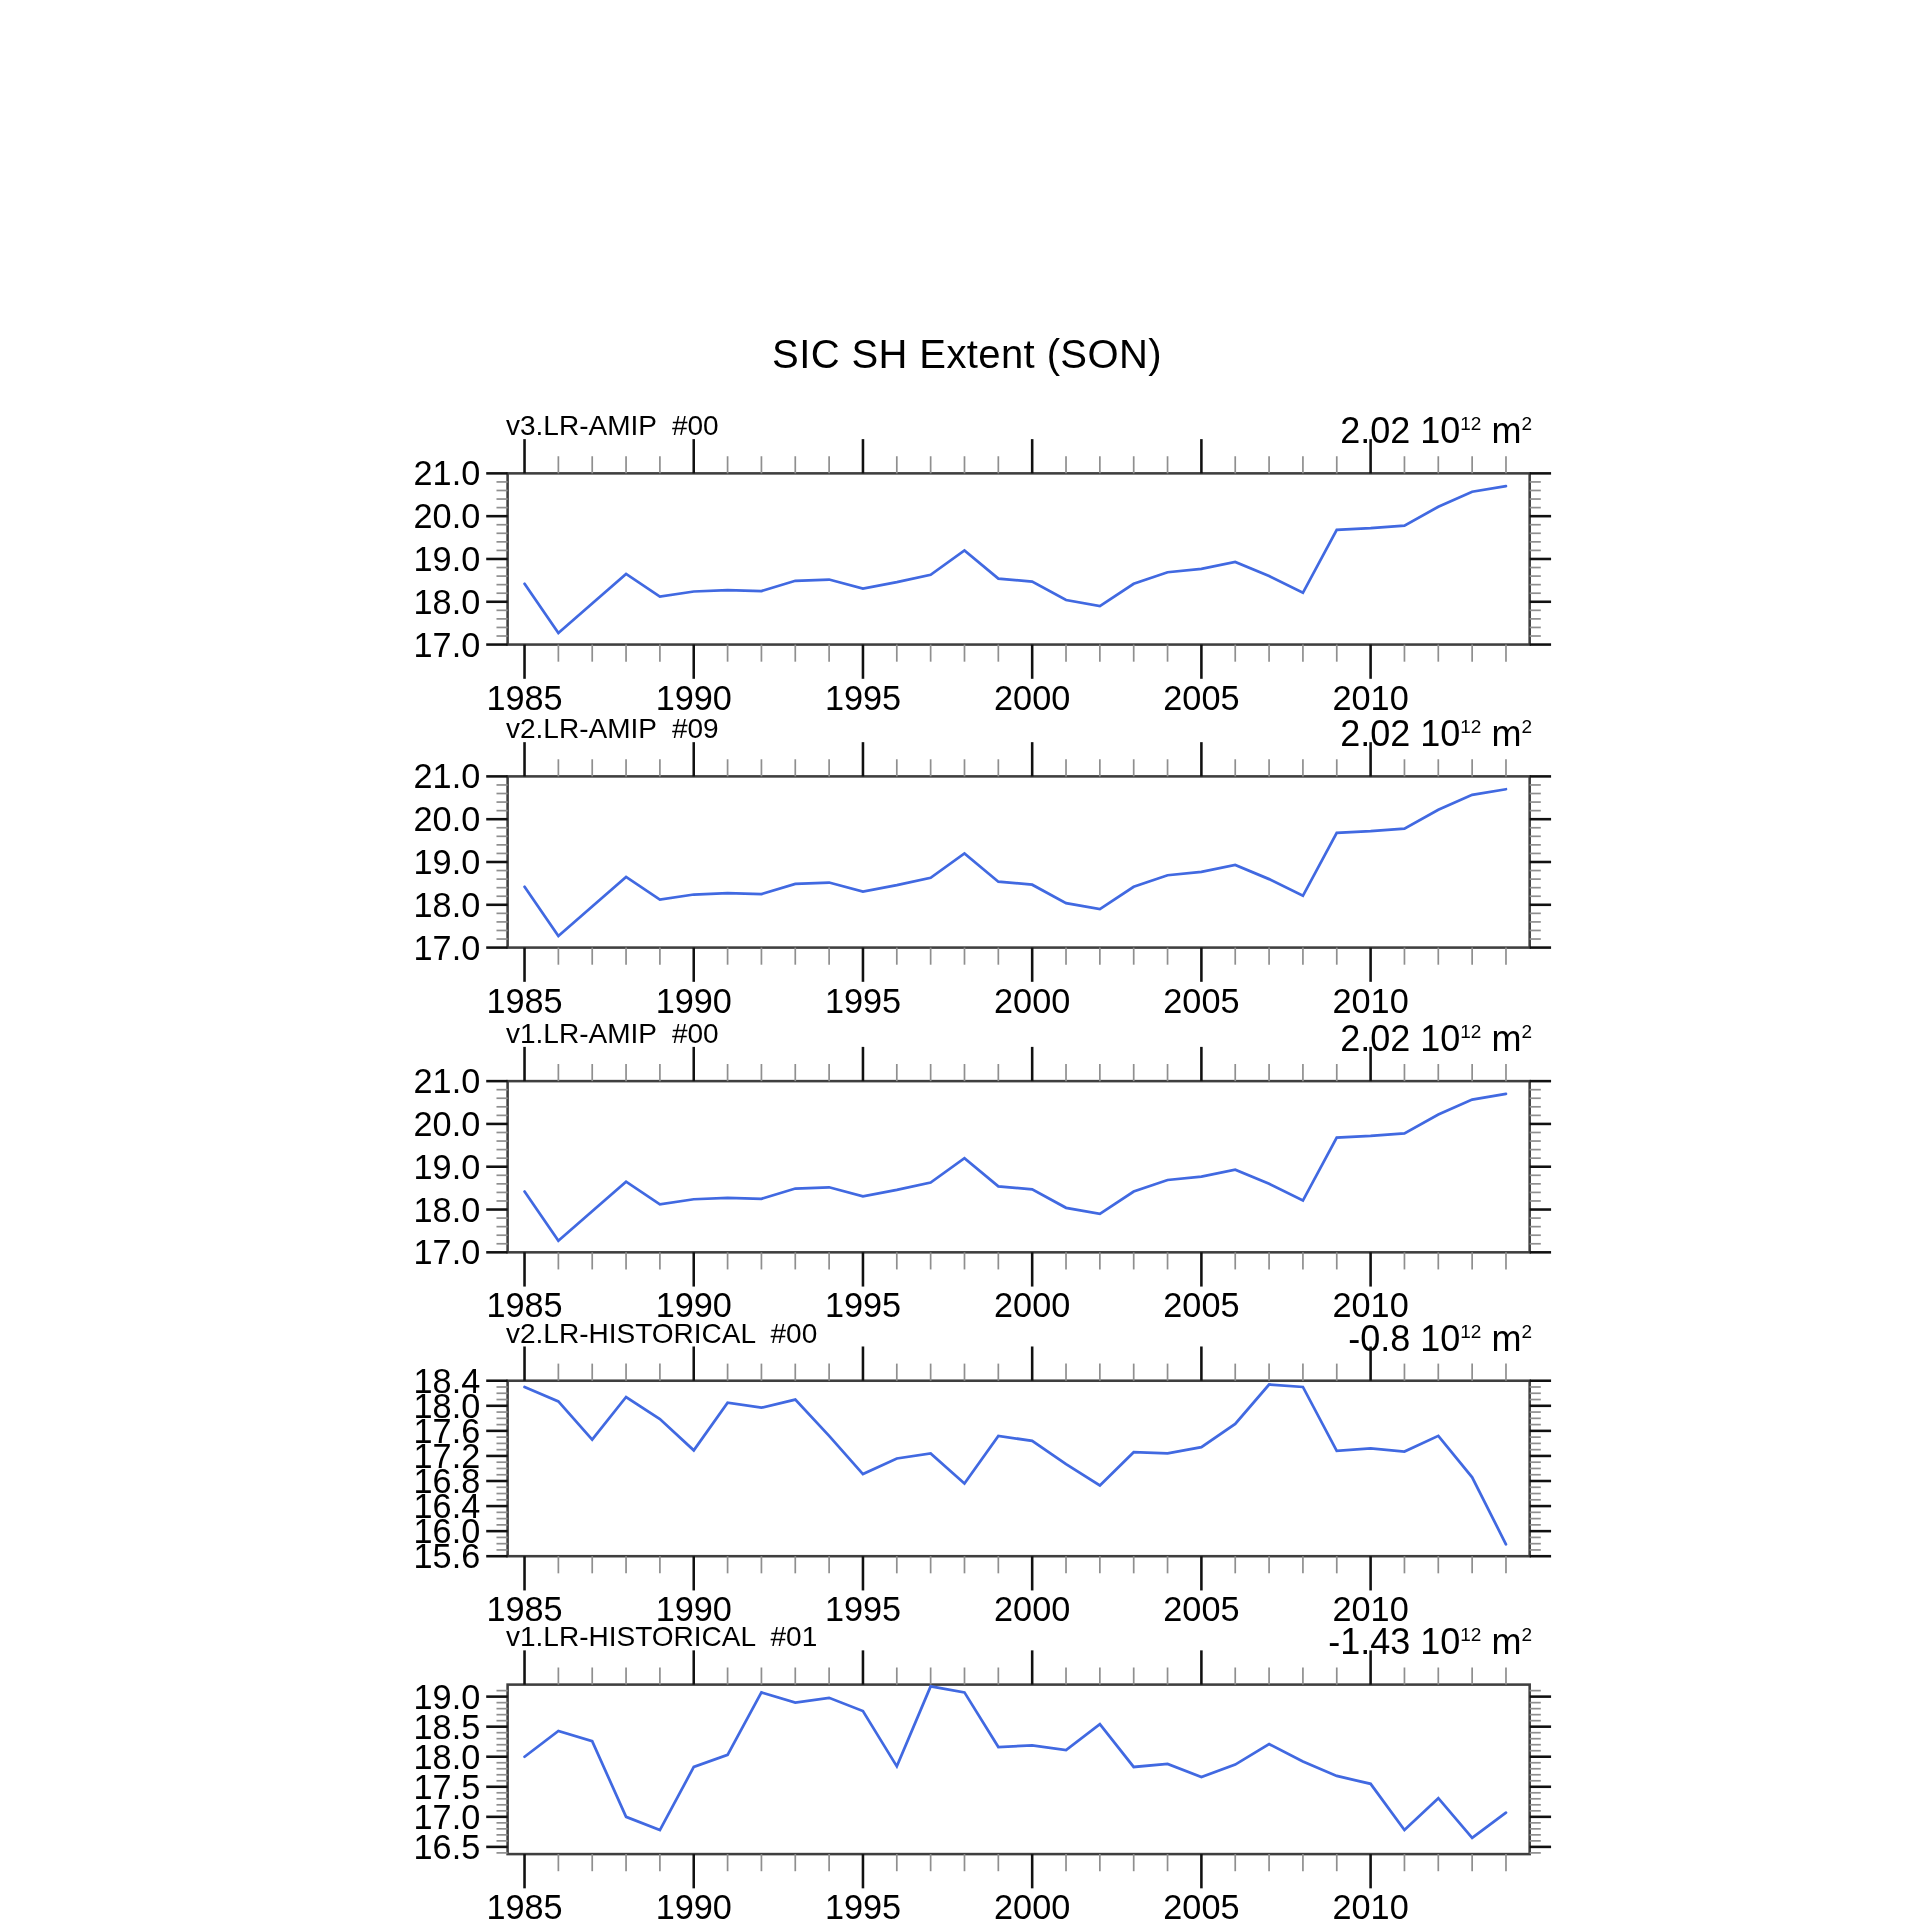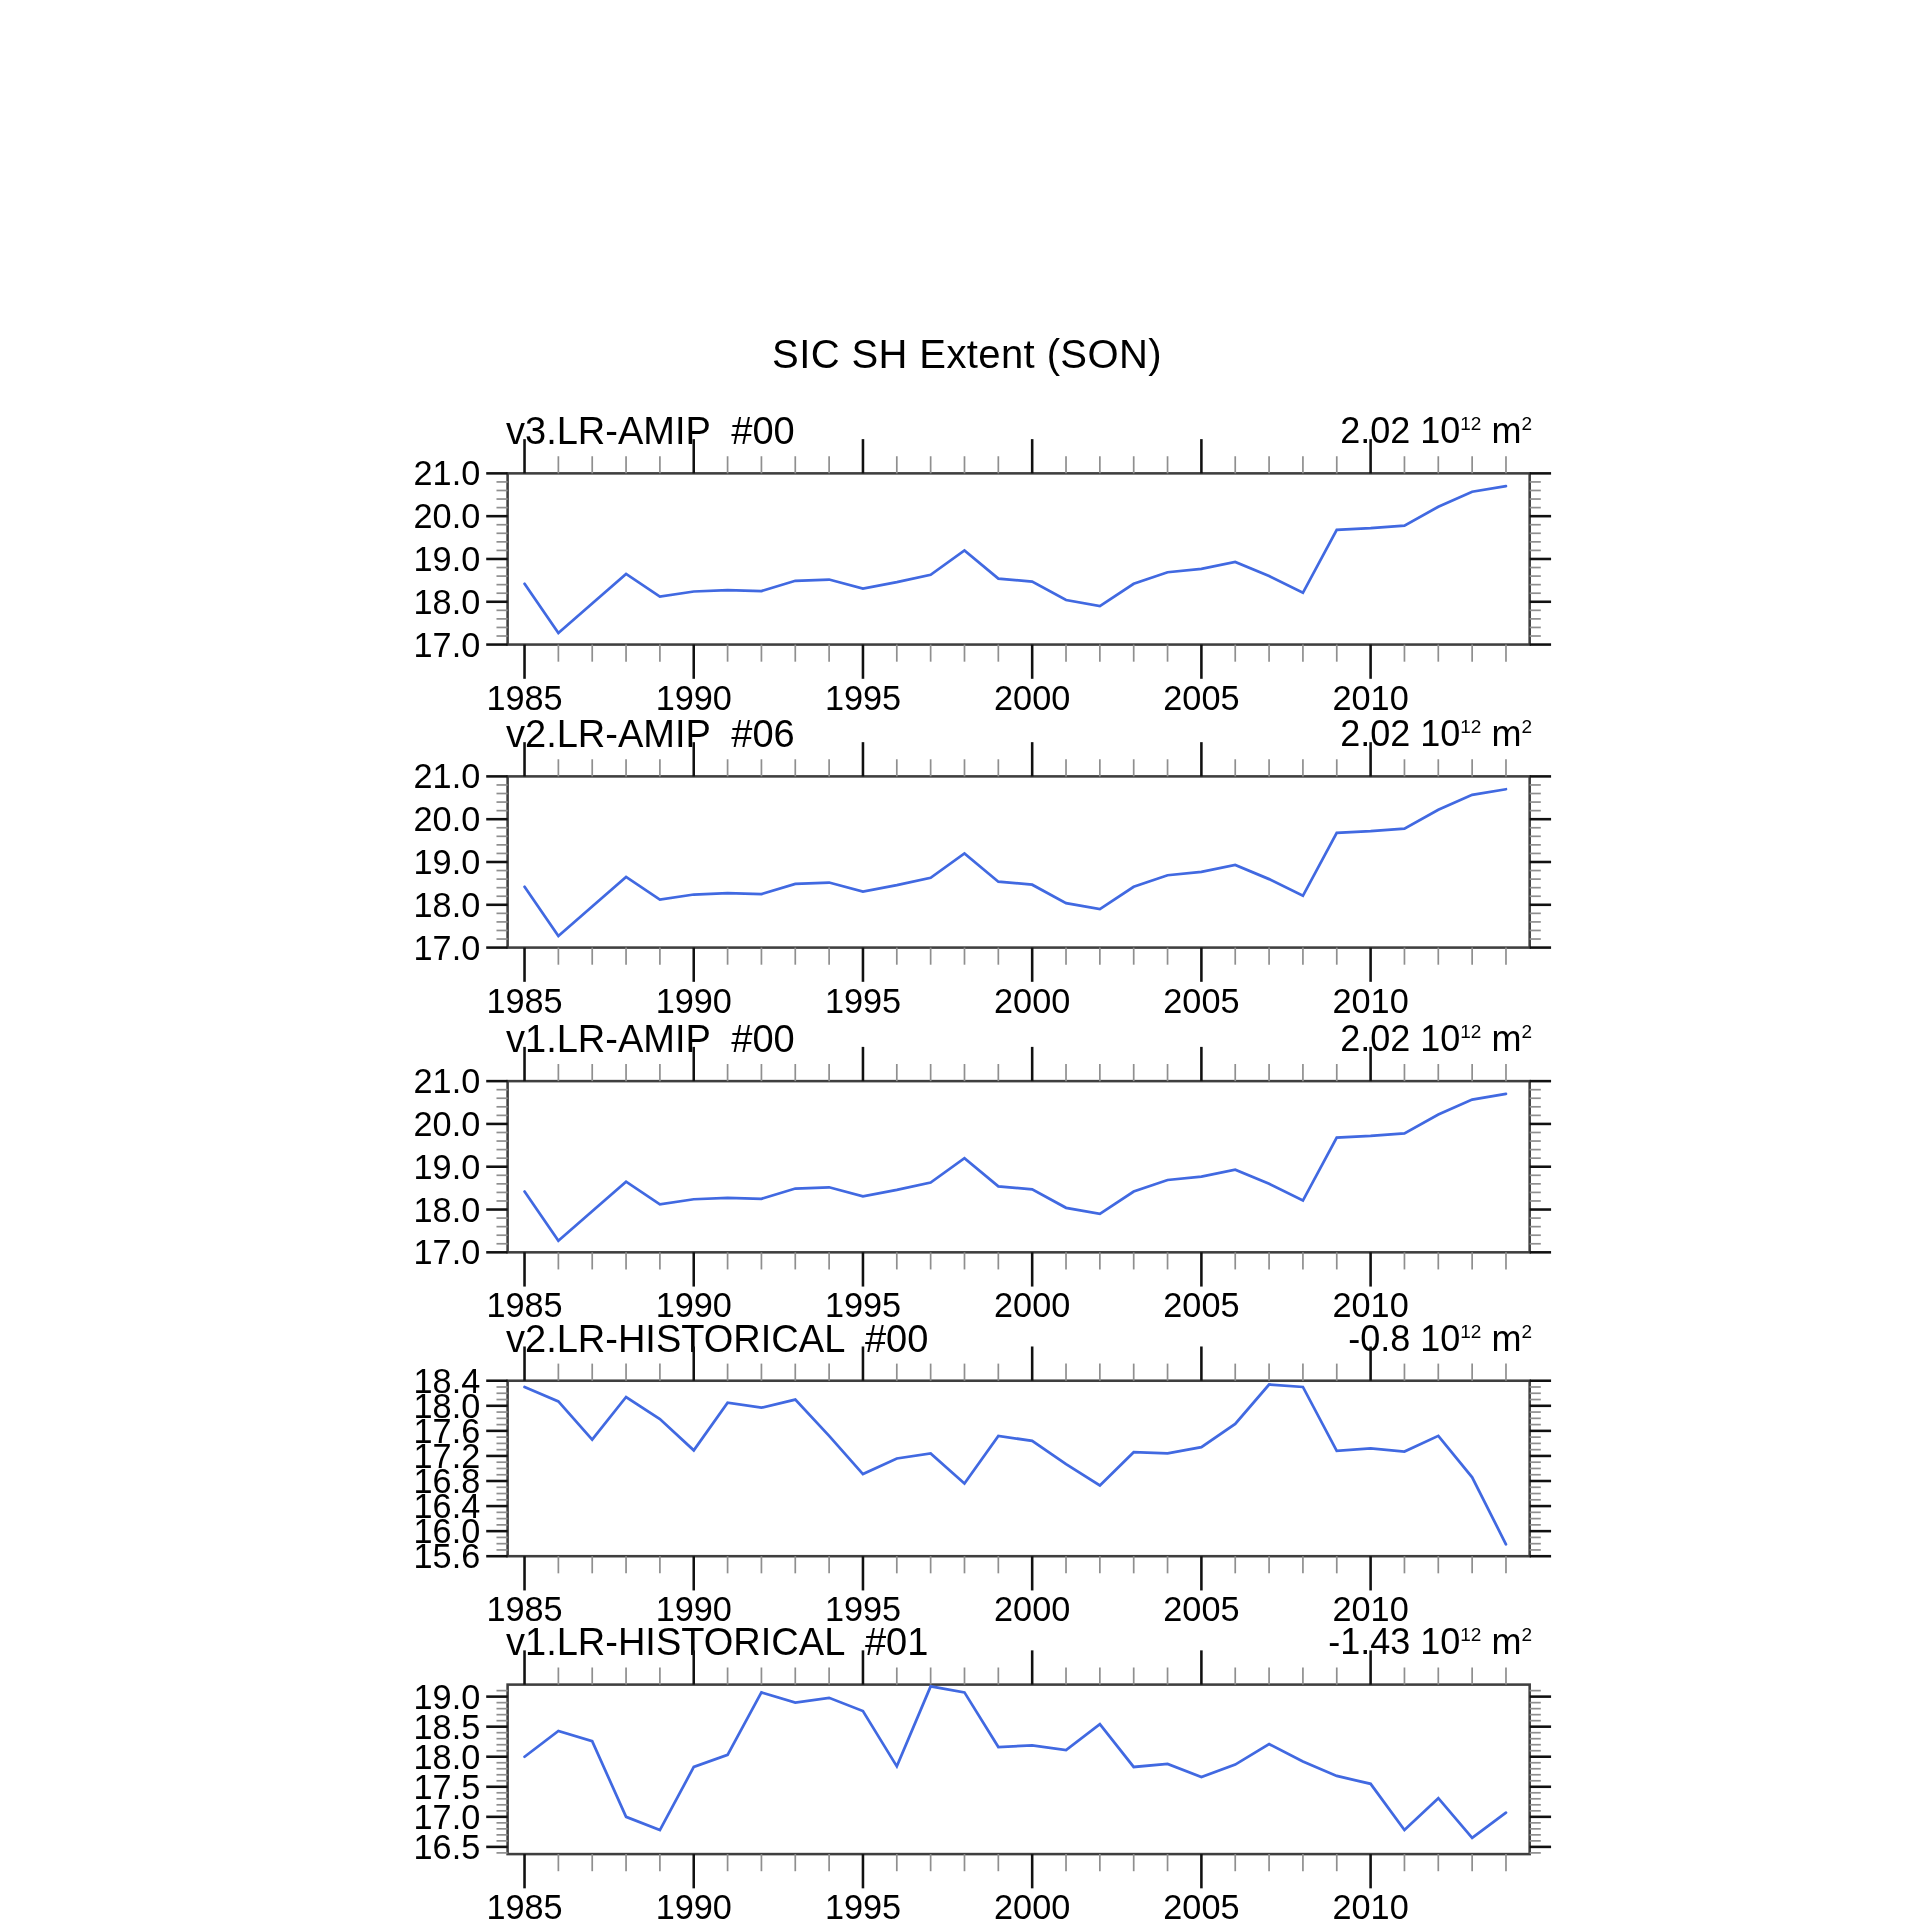--- a/index.html
+++ b/index.html
@@ -1,36 +1,36 @@
 <!DOCTYPE html>
 <html style="font-size:13.7px"><head>
 <meta charset="utf-8">
 <style>
   html,body{margin:0;padding:0;background:#ffffff;}
   #canvas{position:relative;width:1926px;height:1926px;background:#ffffff;overflow:hidden;
           font-family:"Liberation Sans", sans-serif;color:#000;}
   #main-title{position:absolute;top:332px;left:402px;width:1130px;text-align:center;
               font-size:40px;letter-spacing:0.4px;white-space:pre;}
-  .ptitle{position:absolute;left:506px;font-size:38px;white-space:pre;}
+  .ptitle{position:absolute;left:506px;font-size:28px;white-space:pre;}
   .pannot{position:absolute;right:394px;font-size:36px;text-align:right;white-space:pre;}
   .pannot sup{font-size:19px;vertical-align:super;line-height:0;}
   .t0{top:410px;} .t1{top:713px;} .t2{top:1018px;} .t3{top:1318px;} .t4{top:1621px;}
   #plot-svg{position:absolute;left:0;top:0;}
 </style>
 </head>
 <body>
 
 <div id="canvas">
 
   <div id="main-title">SIC SH Extent (SON)</div>
 
   <div class="ptitle t0">v3.LR-AMIP  #00</div>
   <div class="pannot t0"><span>2.02</span> <span>10</span><sup>12</sup> <span>m</span><sup>2</sup></div>
 
-  <div class="ptitle t1">v2.LR-AMIP  #06</div>
+  <div class="ptitle t1">v2.LR-AMIP  #09</div>
   <div class="pannot t1"><span>2.02</span> <span>10</span><sup>12</sup> <span>m</span><sup>2</sup></div>
 
   <div class="ptitle t2">v1.LR-AMIP  #00</div>
   <div class="pannot t2"><span>2.02</span> <span>10</span><sup>12</sup> <span>m</span><sup>2</sup></div>
 
   <div class="ptitle t3">v2.LR-HISTORICAL  #00</div>
   <div class="pannot t3"><span>-0.8</span> <span>10</span><sup>12</sup> <span>m</span><sup>2</sup></div>
 
   <div class="ptitle t4">v1.LR-HISTORICAL  #01</div>
   <div class="pannot t4"><span>-1.43</span> <span>10</span><sup>12</sup> <span>m</span><sup>2</sup></div>

